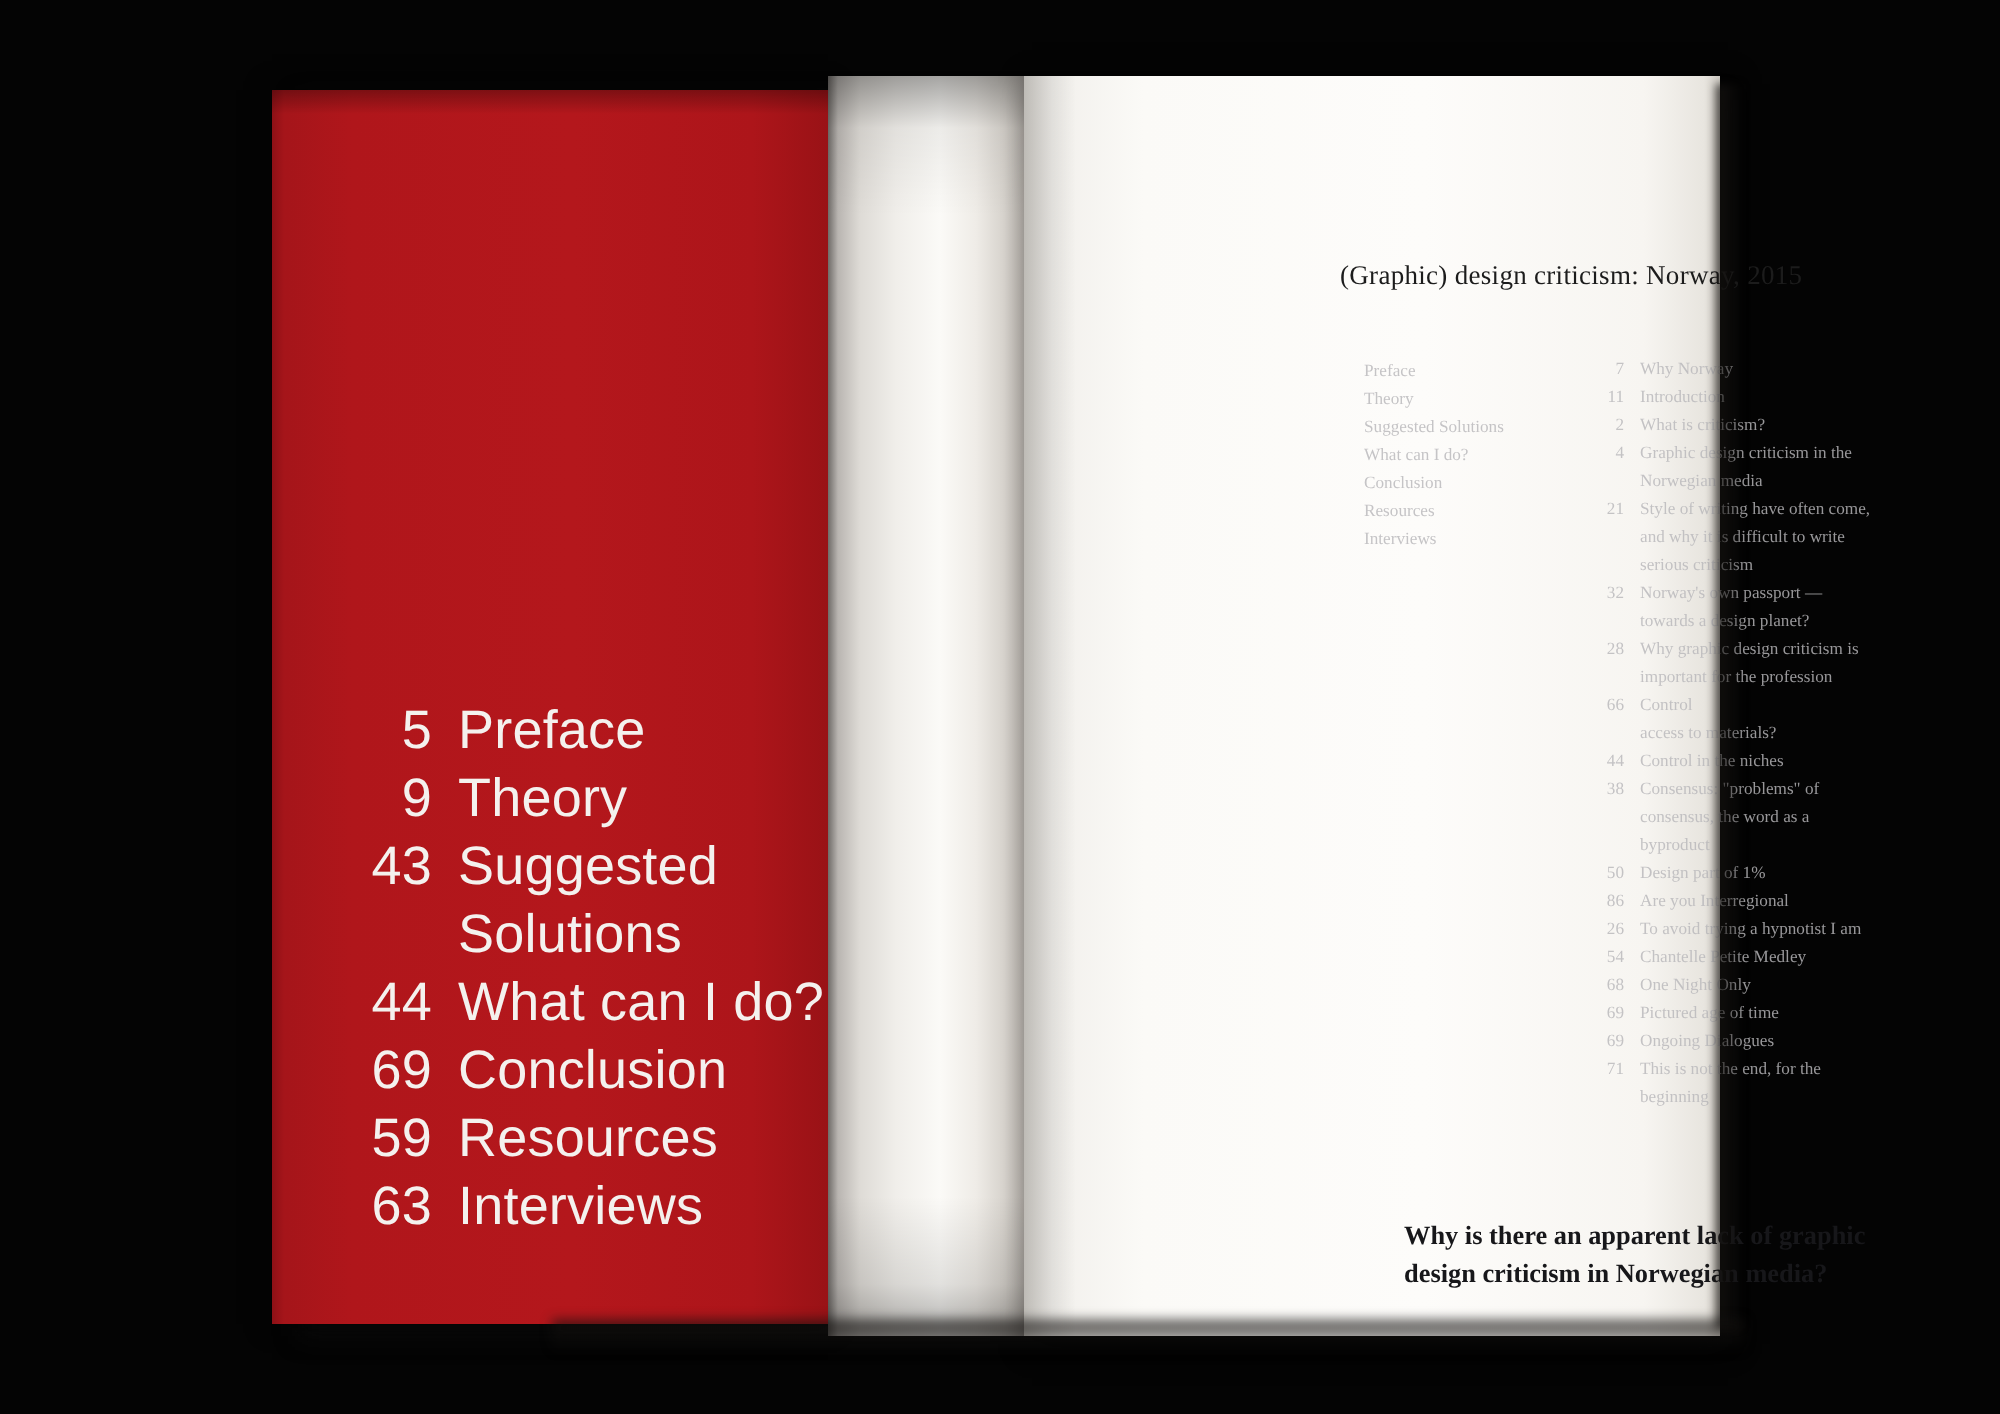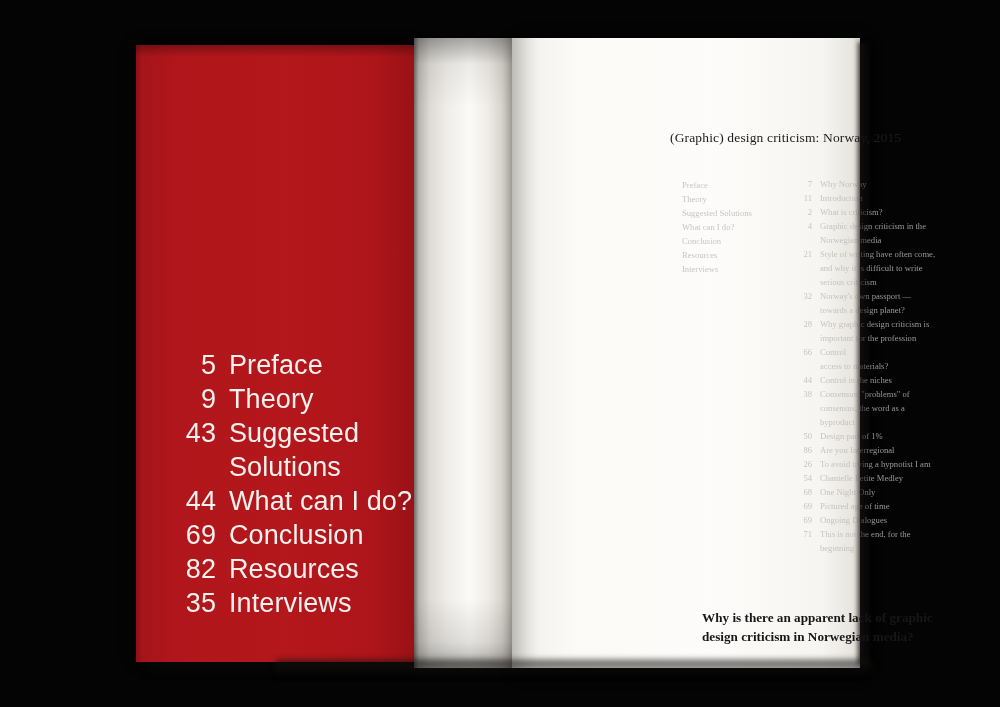--- a/index.html
+++ b/index.html
@@ -253,26 +253,26 @@
           <span class="toc-num">44</span>
           <span class="toc-label">What can I do?</span>
         </div>
 
         <div class="toc-row">
           <span class="toc-num">69</span>
           <span class="toc-label">Conclusion</span>
         </div>
 
         <div class="toc-row">
-          <span class="toc-num">82</span>
+          <span class="toc-num">59</span>
           <span class="toc-label">Resources</span>
         </div>
 
         <div class="toc-row">
-          <span class="toc-num">35</span>
+          <span class="toc-num">63</span>
           <span class="toc-label">Interviews</span>
         </div>
 
       </div>
     </div>
 
     <div class="gutter"></div>
     <div class="gutter-curve"></div>
 
     <div class="page-right">

